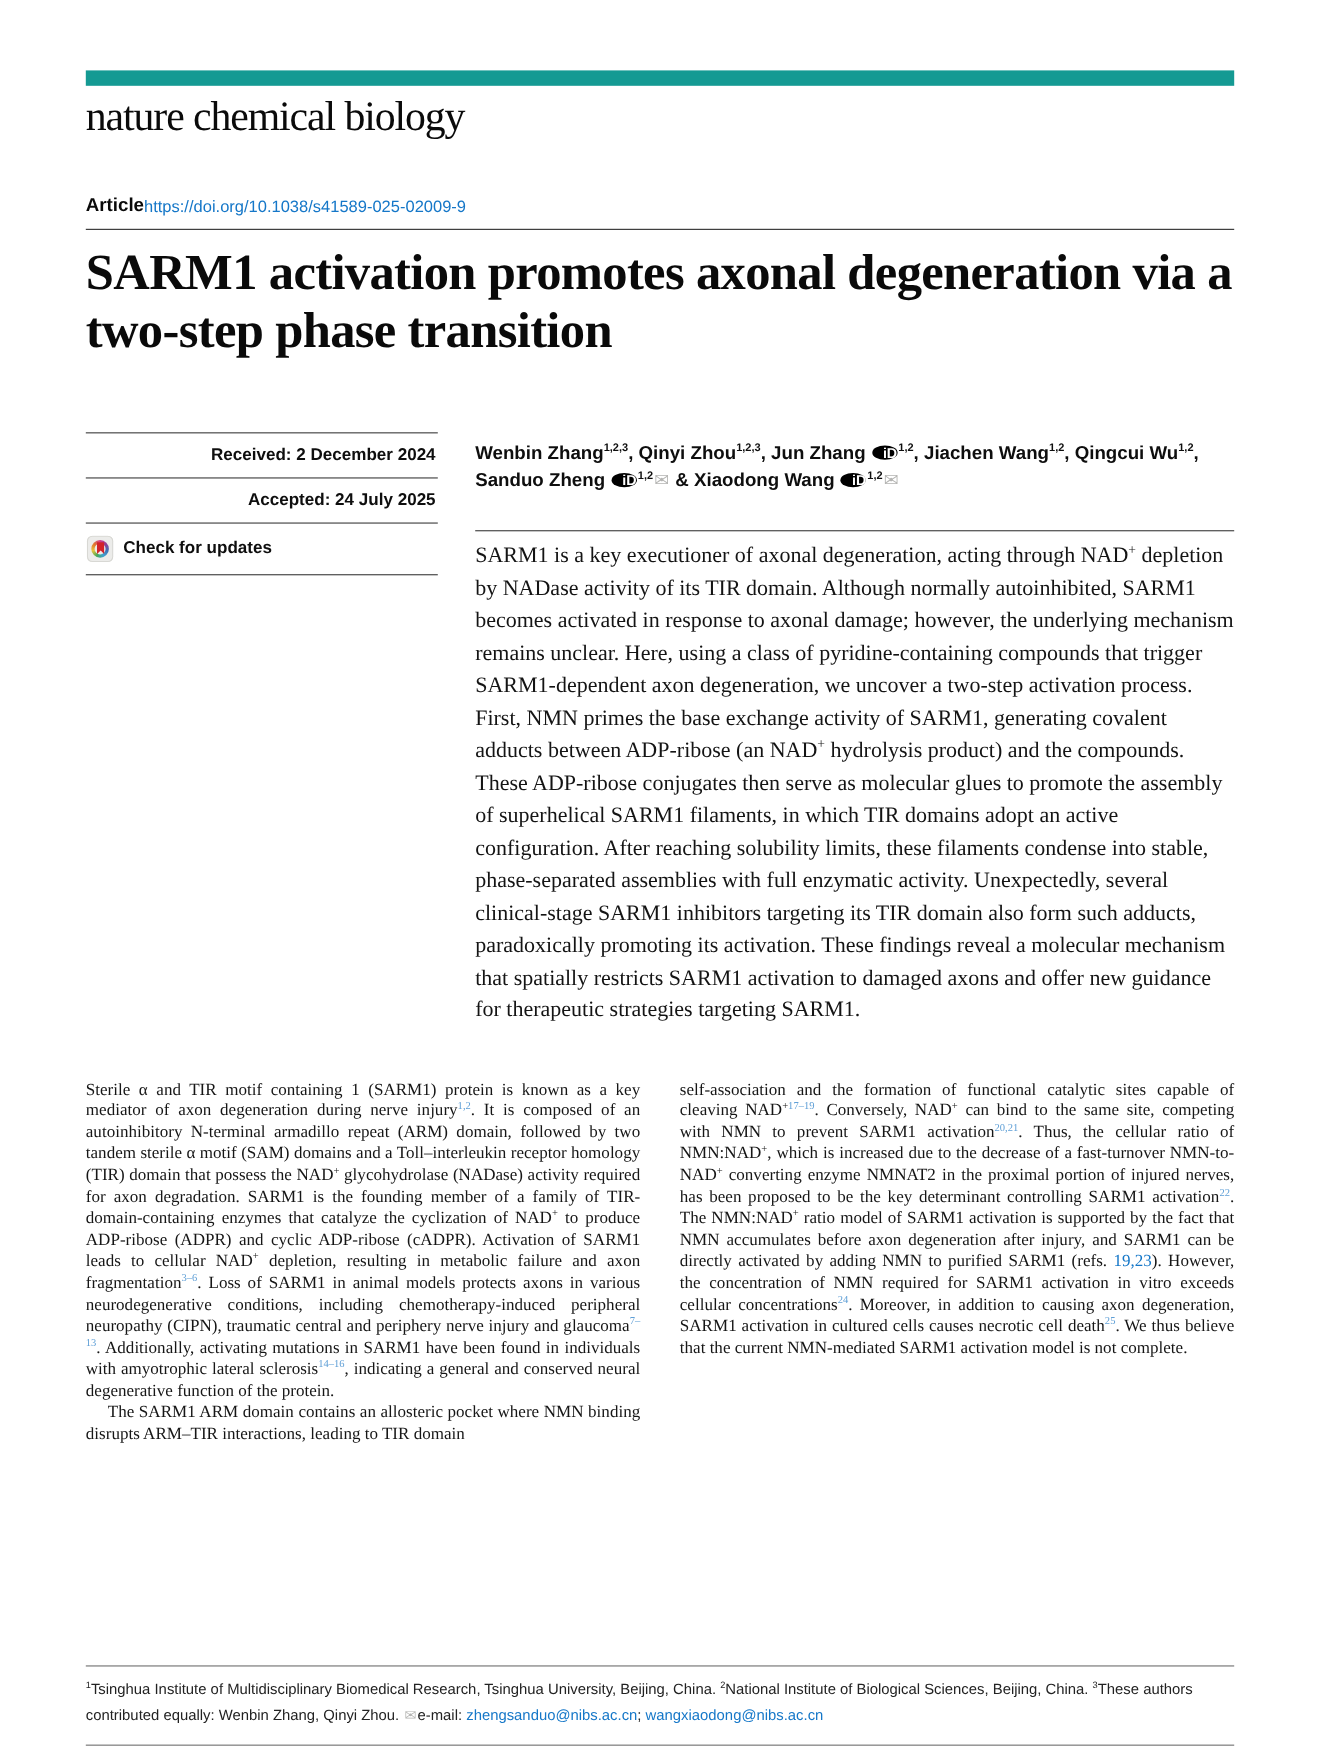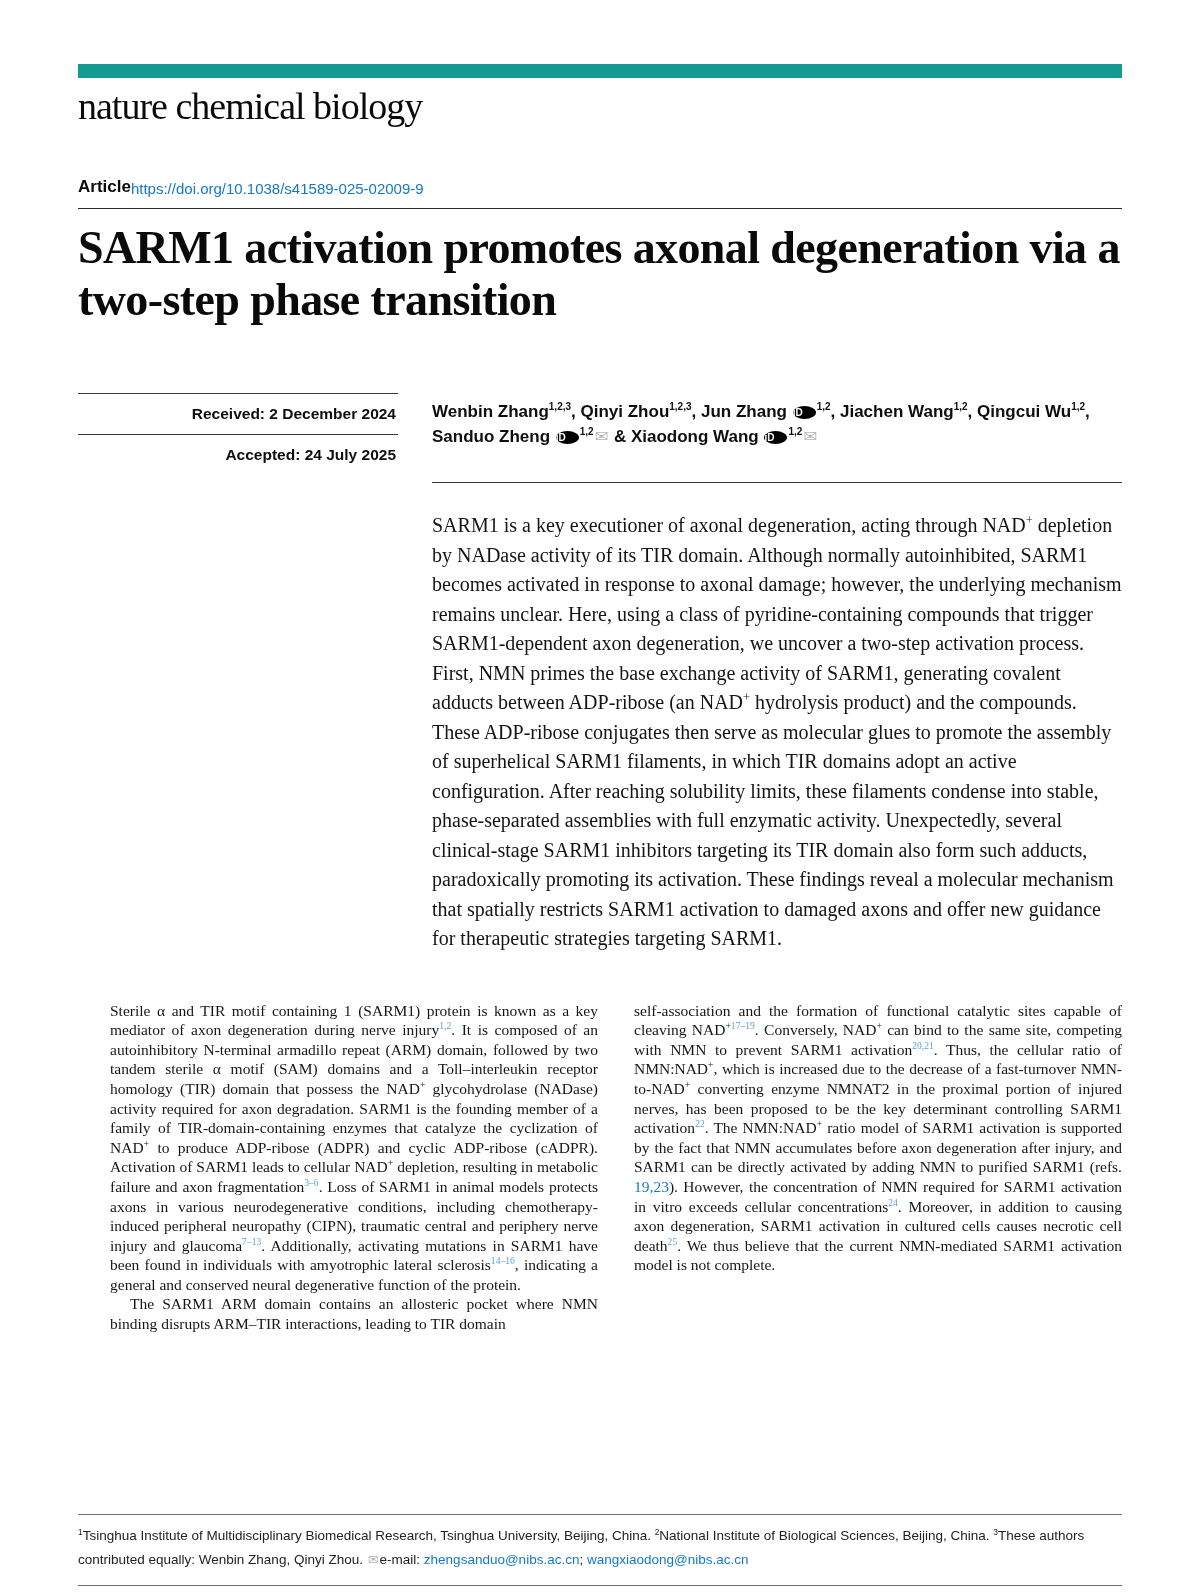--- a/index.html
+++ b/index.html
@@ -61,37 +61,37 @@
     clip-path:polygon(0 0,100% 0,100% 100%,50% 70%,0 100%);
   }
 
   
   .authors{
     font-family:"Liberation Sans", sans-serif; font-weight:700; font-size:17px;
     line-height:1.48; color:#0e0e0e; padding-top:6px;
   }
   .authors sup{font-size:10px;}
   .abstract{
-    margin-top:33px; border-top:1px solid #3a3a3a; padding-top:28px;
+    margin-top:33px; border-top:1px solid #3a3a3a; padding-top:8px;
     font-size:20px; line-height:29.5px; color:#141414;
   }
 
   sup{font-size:0.62em; vertical-align:super; line-height:0;}
   sup.ref{color:var(--ref);}
   .ilink{color:var(--link);}
 
   .orcid{
     display:inline-block; width:23px; height:13px; border-radius:50%; background:#000;
-    color:#fff; font-family:"Liberation Sans", sans-serif; font-size:10px; font-weight:700;
-    text-align:left; line-height:13px; vertical-align:1px; margin:0 1px;
+    color:#fff; font-family:"Liberation Sans", sans-serif; font-size:13px; font-weight:700;
+    text-align:right; line-height:13px; vertical-align:1px; margin:0 1px;
   }
   .mailicon{color:#b5b5b3; font-size:0.95em; margin:0 1px; font-family:"DejaVu Sans", sans-serif;}
 
   
-  .bodycols{display:grid; grid-template-columns:1fr 1fr; column-gap:36px; margin-top:47px;margin-left:32px;}
+  .bodycols{display:grid; grid-template-columns:1fr 1fr; column-gap:36px; margin-top:47px;}
   .para{font-size:15.5px; line-height:19.6px; text-align:justify; color:#161616;}
   .para.indent{text-indent:20px;}
 
   
   .footer{position:absolute; left:78px; right:78px; top:1450px;}
   .footrule{border-top:1.5px solid #6e6e6e;}
   .footnotes{
     font-family:"Liberation Sans", sans-serif; font-size:13.5px; line-height:24px;
     color:#222; padding-top:9px;
   }
@@ -116,20 +116,27 @@
     <a class="doi" href="#">https://doi.org/10.1038/s41589-025-02009-9</a>
   </div>
 
   <h1 class="title">SARM1 activation promotes axonal degeneration via a two-step phase transition</h1>
 
   <div class="meta-grid">
 
     <div class="meta-list">
       <div class="meta-item">Received: 2 December 2024</div>
       <div class="meta-item">Accepted: 24 July 2025</div>
+      <div class="meta-item last check-row">
+        <span class="crossmark">
+          <span class="cm-ring"></span>
+          <span class="cm-ribbon"></span>
+        </span>
+        <span>Check for updates</span>
+      </div>
     </div>
 
     <div>
       <div class="authors">Wenbin Zhang<sup>1,2,3</sup>, Qinyi Zhou<sup>1,2,3</sup>, Jun Zhang <span class="orcid">iD</span><sup>1,2</sup>, Jiachen Wang<sup>1,2</sup>, Qingcui Wu<sup>1,2</sup>, Sanduo Zheng <span class="orcid">iD</span><sup>1,2</sup><span class="mailicon">✉</span> &amp; Xiaodong Wang <span class="orcid">iD</span><sup>1,2</sup><span class="mailicon">✉</span></div>
       <div class="abstract">SARM1 is a key executioner of axonal degeneration, acting through NAD<sup>+</sup> depletion by NADase activity of its TIR domain. Although normally autoinhibited, SARM1 becomes activated in response to axonal damage; however, the underlying mechanism remains unclear. Here, using a class of pyridine-containing compounds that trigger SARM1-dependent axon degeneration, we uncover a two-step activation process. First, NMN primes the base exchange activity of SARM1, generating covalent adducts between ADP-ribose (an NAD<sup>+</sup> hydrolysis product) and the compounds. These ADP-ribose conjugates then serve as molecular glues to promote the assembly of superhelical SARM1 filaments, in which TIR domains adopt an active configuration. After reaching solubility limits, these filaments condense into stable, phase-separated assemblies with full enzymatic activity. Unexpectedly, several clinical-stage SARM1 inhibitors targeting its TIR domain also form such adducts, paradoxically promoting its activation. These findings reveal a molecular mechanism that spatially restricts SARM1 activation to damaged axons and offer new guidance for therapeutic strategies targeting SARM1.</div>
     </div>
 
   </div>
 
   <div class="bodycols">

